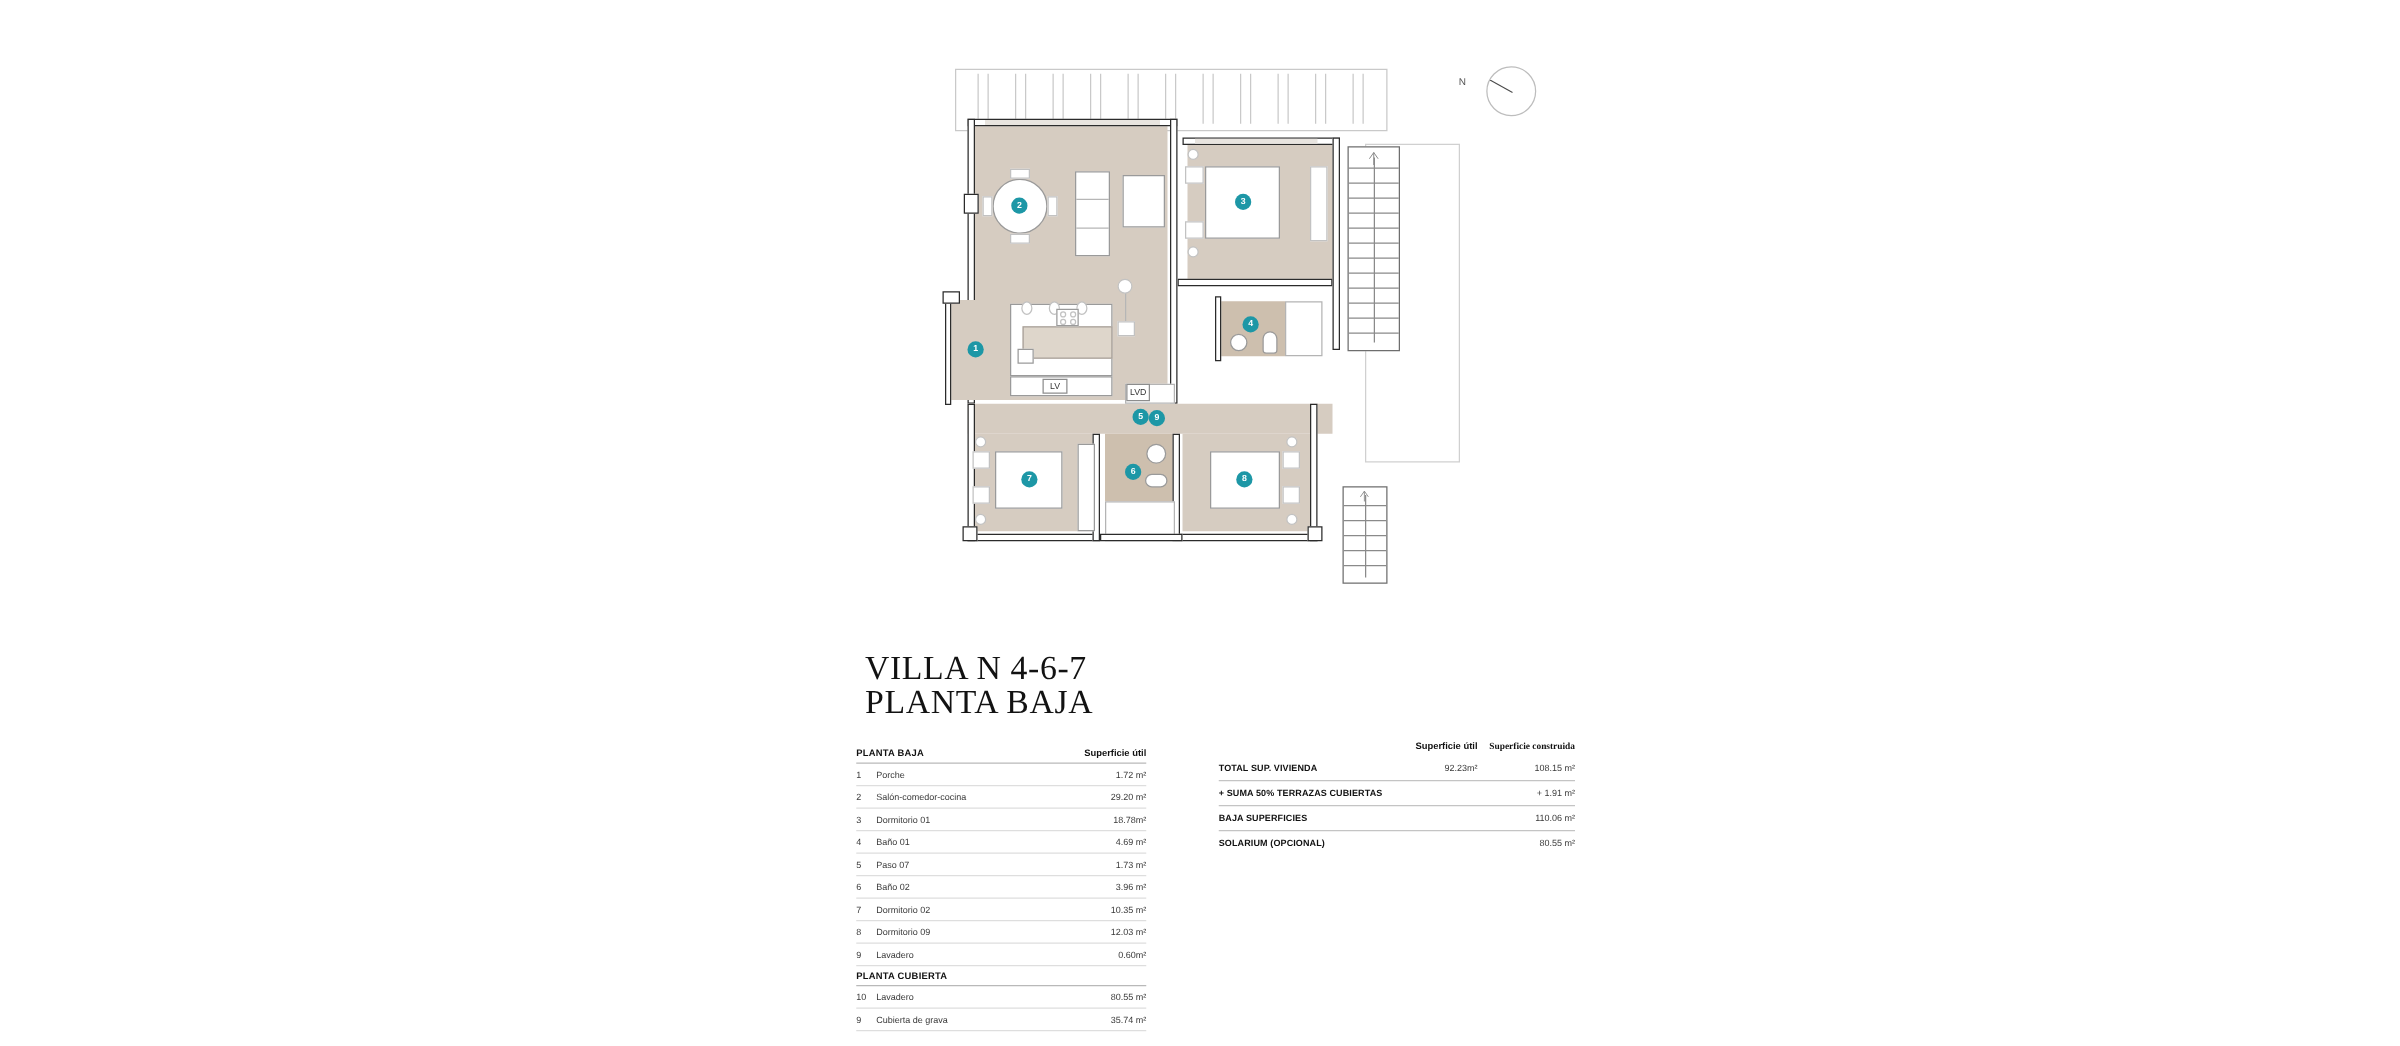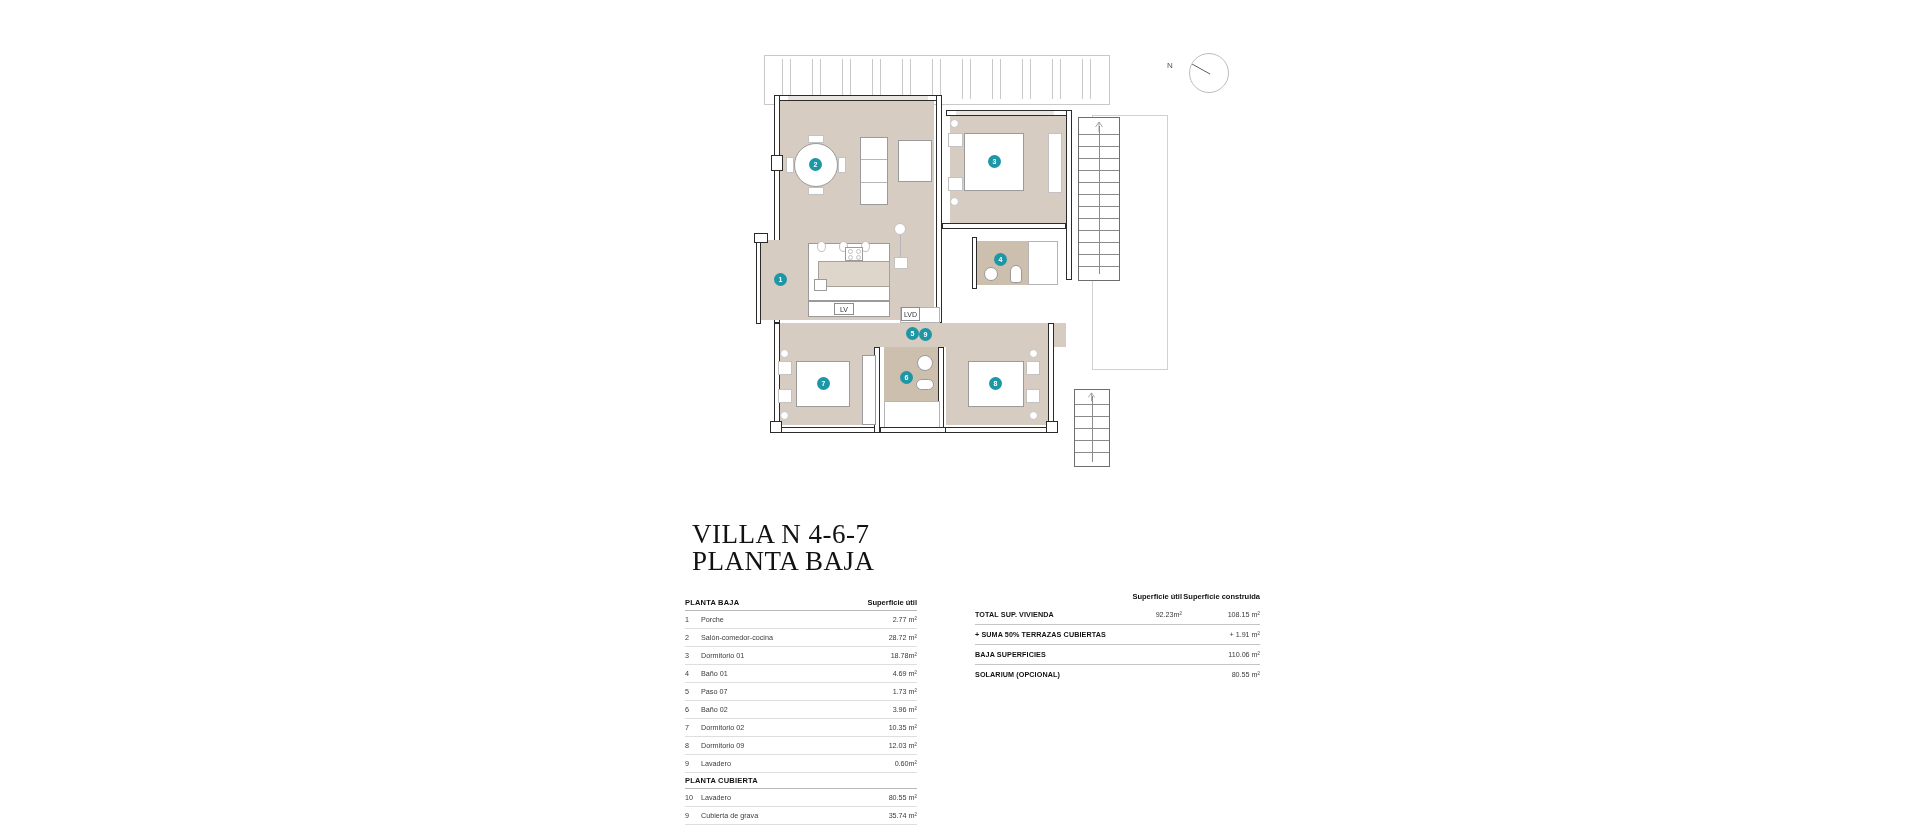--- a/index.html
+++ b/index.html
@@ -74,21 +74,21 @@
   .row .val{text-align:right;white-space:nowrap;}
 
   .rrow{display:flex;align-items:center;font-size:7.2px;font-weight:bold;
       color:#111;border-bottom:1px solid #c4c4c4;padding:5px 0;}
   .rrow .rnm{flex:1;letter-spacing:.1px;}
   .rrow .c1{width:72px;text-align:right;font-weight:normal;color:#3a3a3a;}
   .rrow .c2{width:78px;text-align:right;font-weight:normal;color:#3a3a3a;}
   .rhead{display:flex;font-size:7.5px;font-weight:bold;color:#111;padding-bottom:4px;}
   .rhead .rnm{flex:1;}
   .rhead .c1{width:72px;text-align:right;}
-  .rhead .c2{width:78px;text-align:right;}
+  .rhead .c2{width:78px;text-align:right;font-family:Liberation Serif, serif;}
 </style>
 </head>
 <body>
 
 <div id="plan">
 
   <div class="pergola" style="left:4px;top:0px;width:344px;height:48px;"></div>
   <div style="position:absolute;left:8px;top:4px;width:336px;height:40px;">
     <div class="slat" style="left:14px"></div>
       <div class="slat" style="left:22px"></div>
@@ -271,26 +271,26 @@
 
 <div class="tbl" id="tbl-left">
   <div class="secrow">
     <span class="sname">PLANTA BAJA</span>
     <span class="shead">Superficie útil</span>
   </div>
   <div>
     <div class="row">
       <span class="idx">1</span>
       <span class="nm">Porche</span>
-      <span class="val">2.77 m²</span>
+      <span class="val">1.72 m²</span>
     </div>
     <div class="row">
       <span class="idx">2</span>
       <span class="nm">Salón-comedor-cocina</span>
-      <span class="val">28.72 m²</span>
+      <span class="val">29.20 m²</span>
     </div>
     <div class="row">
       <span class="idx">3</span>
       <span class="nm">Dormitorio 01</span>
       <span class="val">18.78m²</span>
     </div>
     <div class="row">
       <span class="idx">4</span>
       <span class="nm">Baño 01</span>
       <span class="val">4.69 m²</span>

